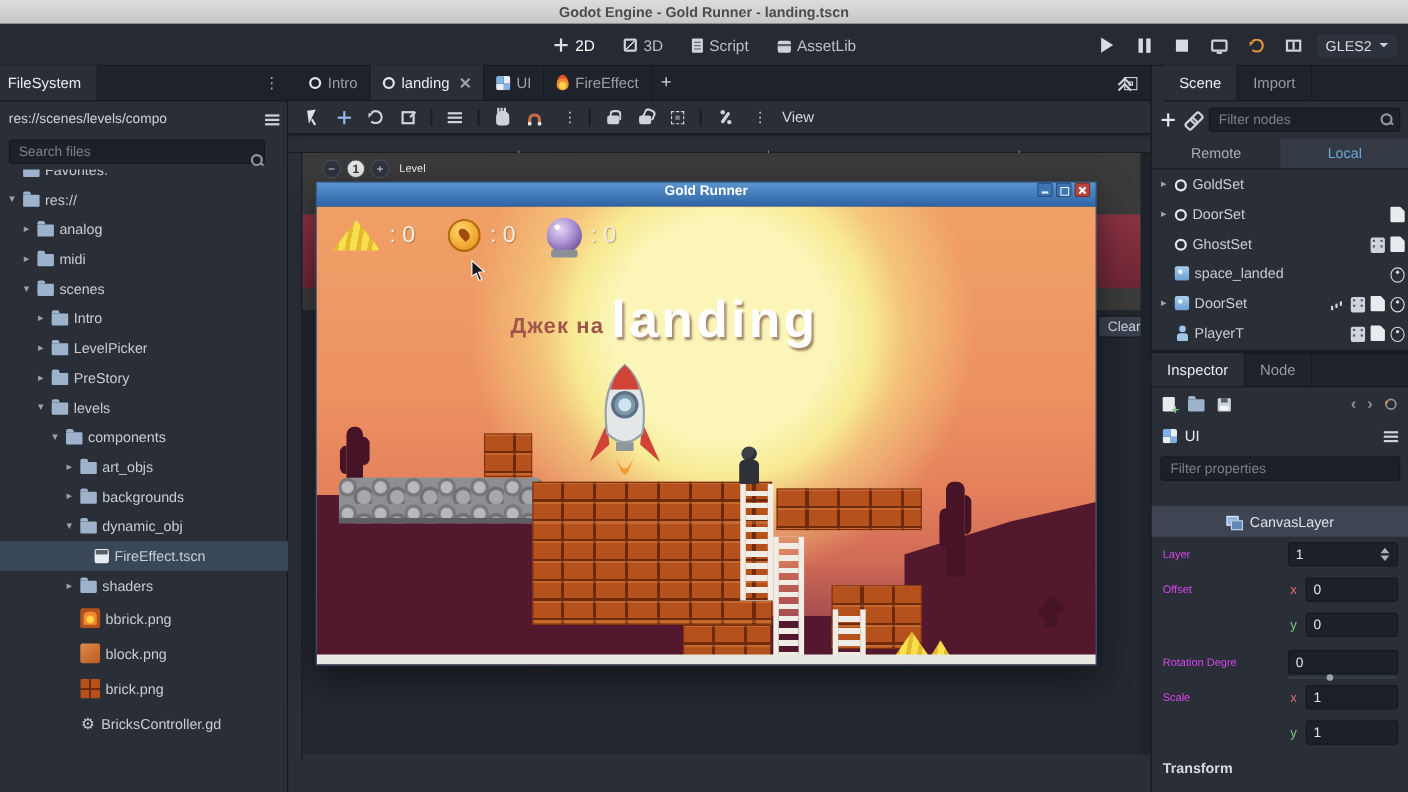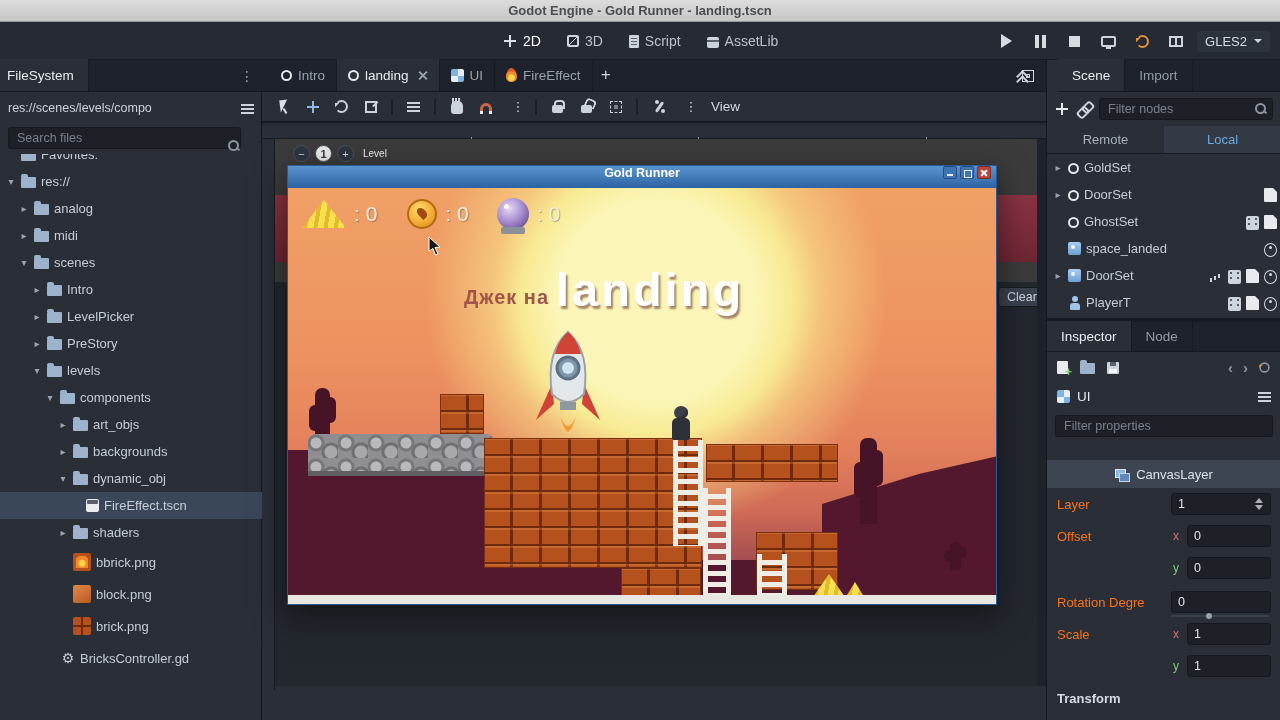--- a/index.html
+++ b/index.html
@@ -166,21 +166,21 @@
 #rd-split{left:0;top:258px;width:234px;height:4px;background:#171b21}
 #insp-tabs{left:0;top:262px;width:234px;height:30px}
 #insp-tabs .dtab{height:30px}
 #insp-toolbar{left:0;top:292px;width:234px;height:30px;display:flex;align-items:center;gap:12px;padding:0 10px}
 .it-right{margin-left:auto;display:flex;align-items:center;gap:10px;color:#8d95a0;font-size:15px;font-weight:bold}
 #node-row{left:0;top:322px;width:234px;height:28px;display:flex;align-items:center;gap:7px;padding:0 10px;color:#e6eaee;font-size:13.5px}
 #node-row .rticon{margin-left:auto}
 #filter-props{left:0;top:352px;width:234px;height:28px;padding:0 8px;position:absolute;display:flex;align-items:center}
 #section-hdr{left:0;top:400px;width:234px;height:28px;background:#3d4452;display:flex;align-items:center;justify-content:center;gap:7px;color:#dde3ea;font-size:13px}
 .prow{position:absolute;left:0;width:234px;height:32px;display:flex;align-items:center;padding:0 10px}
-.plabel{flex:1;color:#f97316;font-size:13px;white-space:nowrap;overflow:hidden}
+.plabel{flex:1;color:#d946ef;font-size:10px;white-space:nowrap;overflow:hidden}
 .vbox{display:flex;align-items:center;height:22px;background:#1d2127;border:1px solid #15181d;border-radius:3px;padding:0 6px;color:#e2e6ea;font-size:12.5px}
 .vbox.w100{width:100px}
 .vbox.w84{width:84px}
 .axis{width:14px;text-align:center;font-size:12px;margin-right:4px}
 .ax-x{color:#e06c6c}.ax-y{color:#7cc87c}
 .spin{margin-left:auto;position:relative;width:9px;height:14px}
 .spin::before{content:"";position:absolute;left:0;top:1px;border-left:4px solid transparent;border-right:4px solid transparent;border-bottom:5px solid #aab1ba}
 .spin::after{content:"";position:absolute;left:0;bottom:1px;border-left:4px solid transparent;border-right:4px solid transparent;border-top:5px solid #aab1ba}
 #prop-rot{height:36px}
 .slider{position:absolute;left:124px;right:12px;bottom:3px;height:2px;background:#3a414c}
@@ -440,21 +440,21 @@
       <div class="trow tall" style="padding-left: 58px;">
         <span class="arrowc"></span>
         <span class="icn i-image-block"></span>
         <span class="lbl">block.png</span>
       </div>
       <div class="trow tall" style="padding-left: 58px;">
         <span class="arrowc"></span>
         <span class="icn i-image-brick"></span>
         <span class="lbl">brick.png</span>
       </div>
-      <div class="trow tall" style="padding-left: 46px;">
+      <div class="trow tall" style="padding-left: 58px;">
         <span class="arrowc"></span>
         <span class="icn i-gdscript"></span>
         <span class="lbl">BricksController.gd</span>
       </div>
     </div>
 </div>
 
 <div id="center" class="abs">
 
   <div id="scene-tabstrip">

